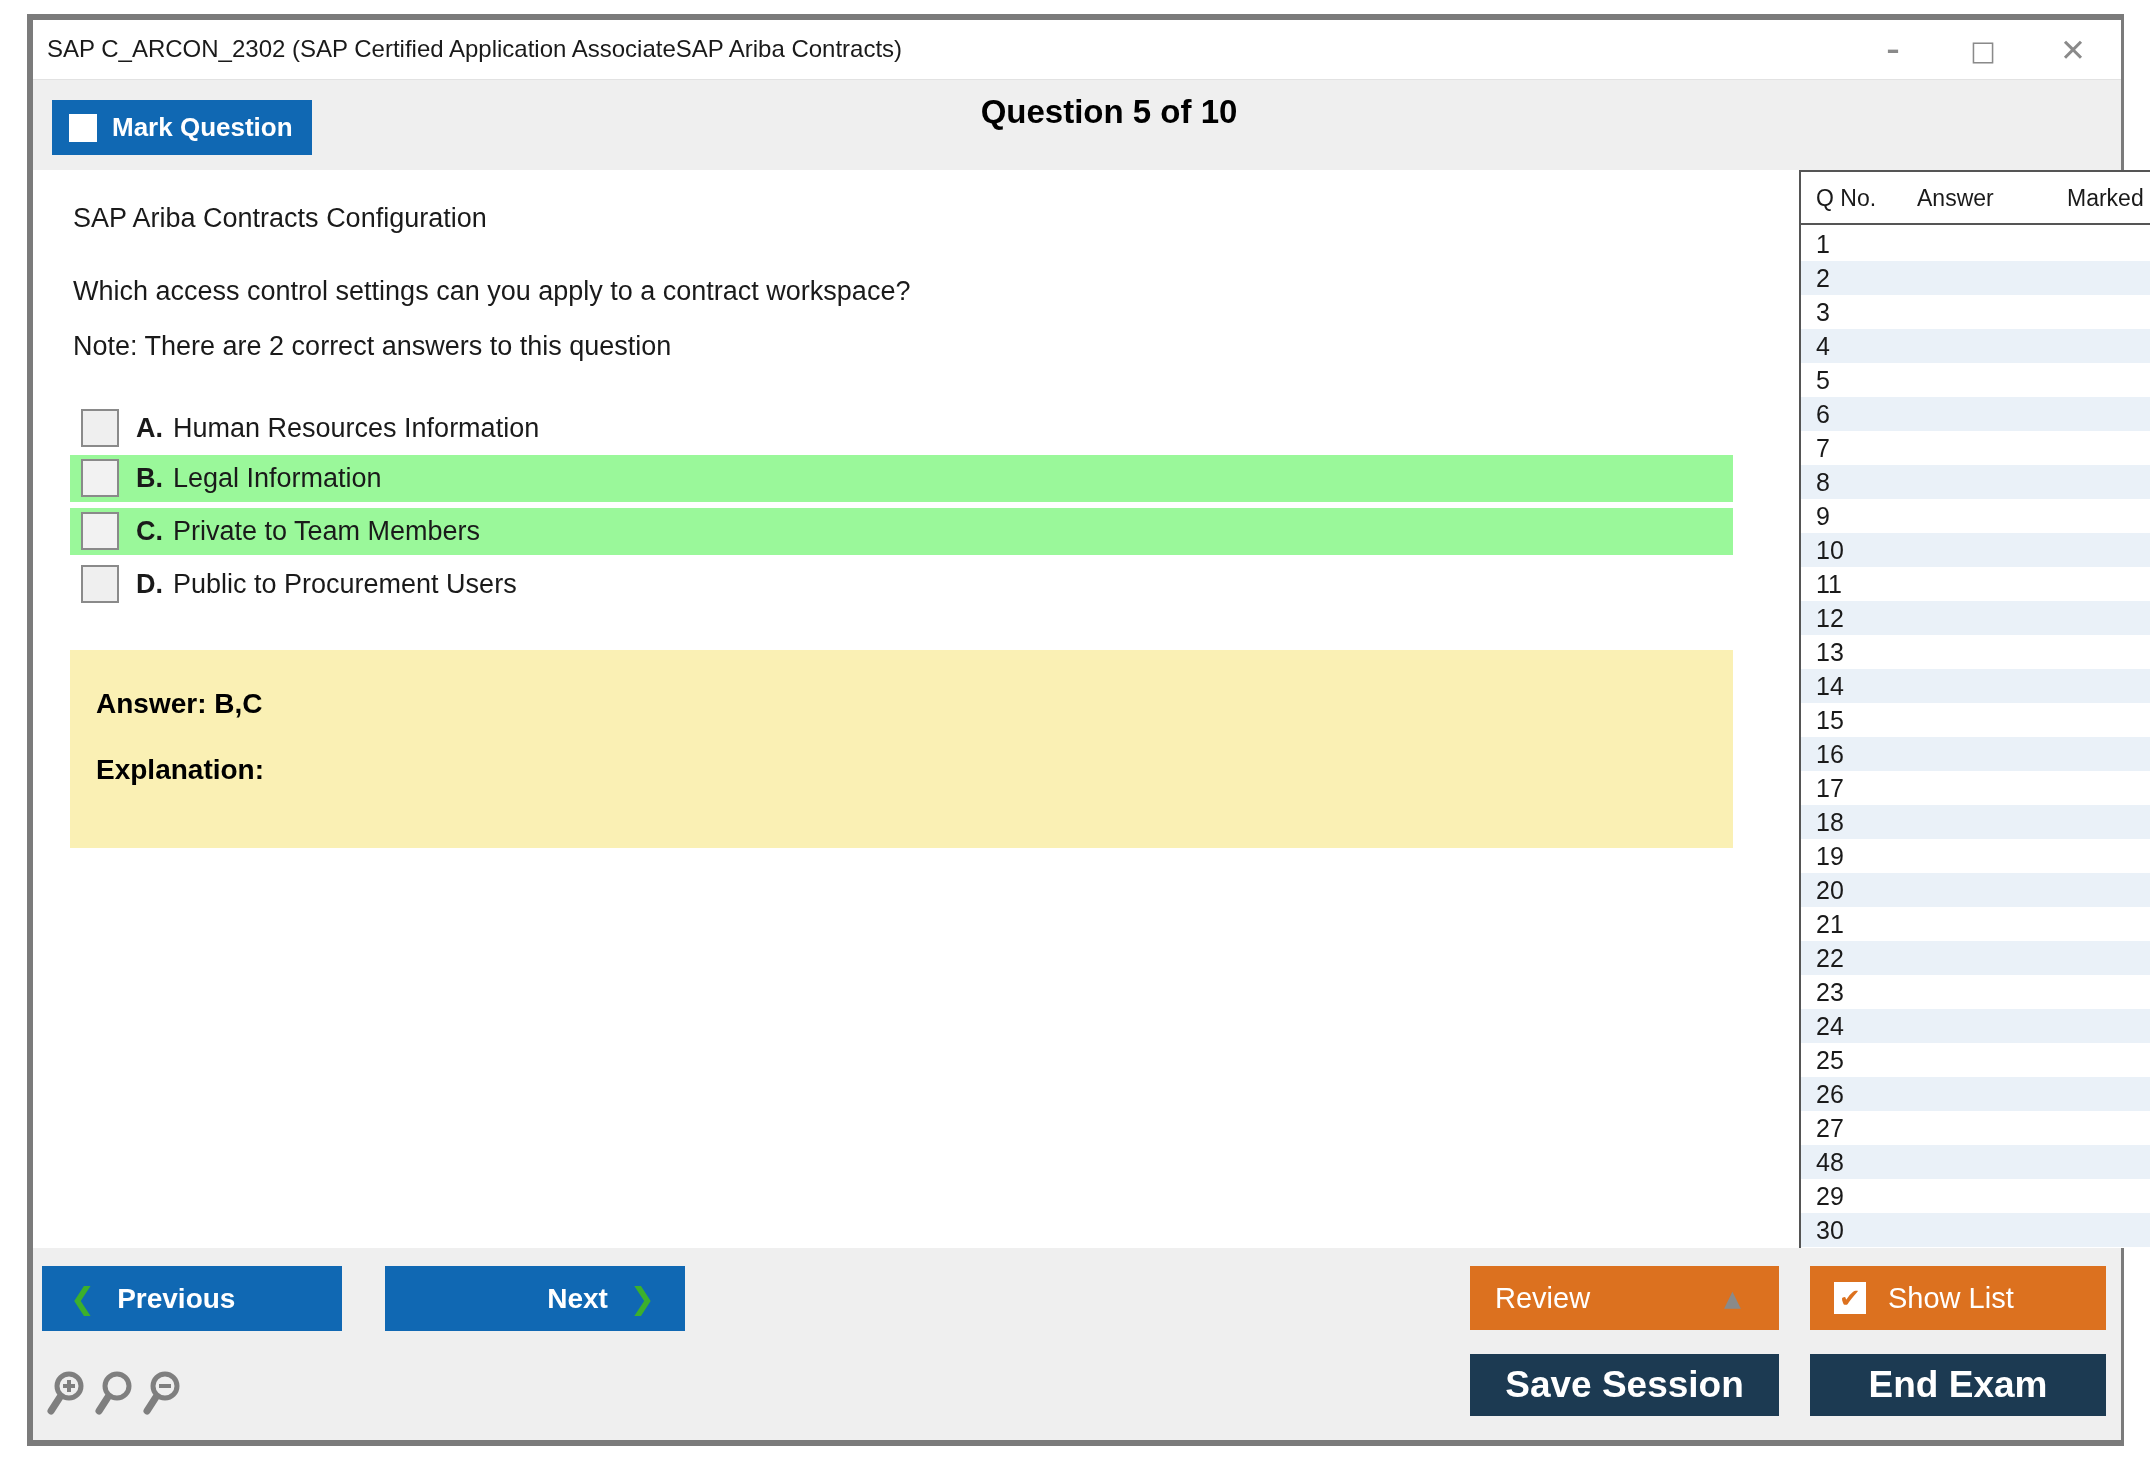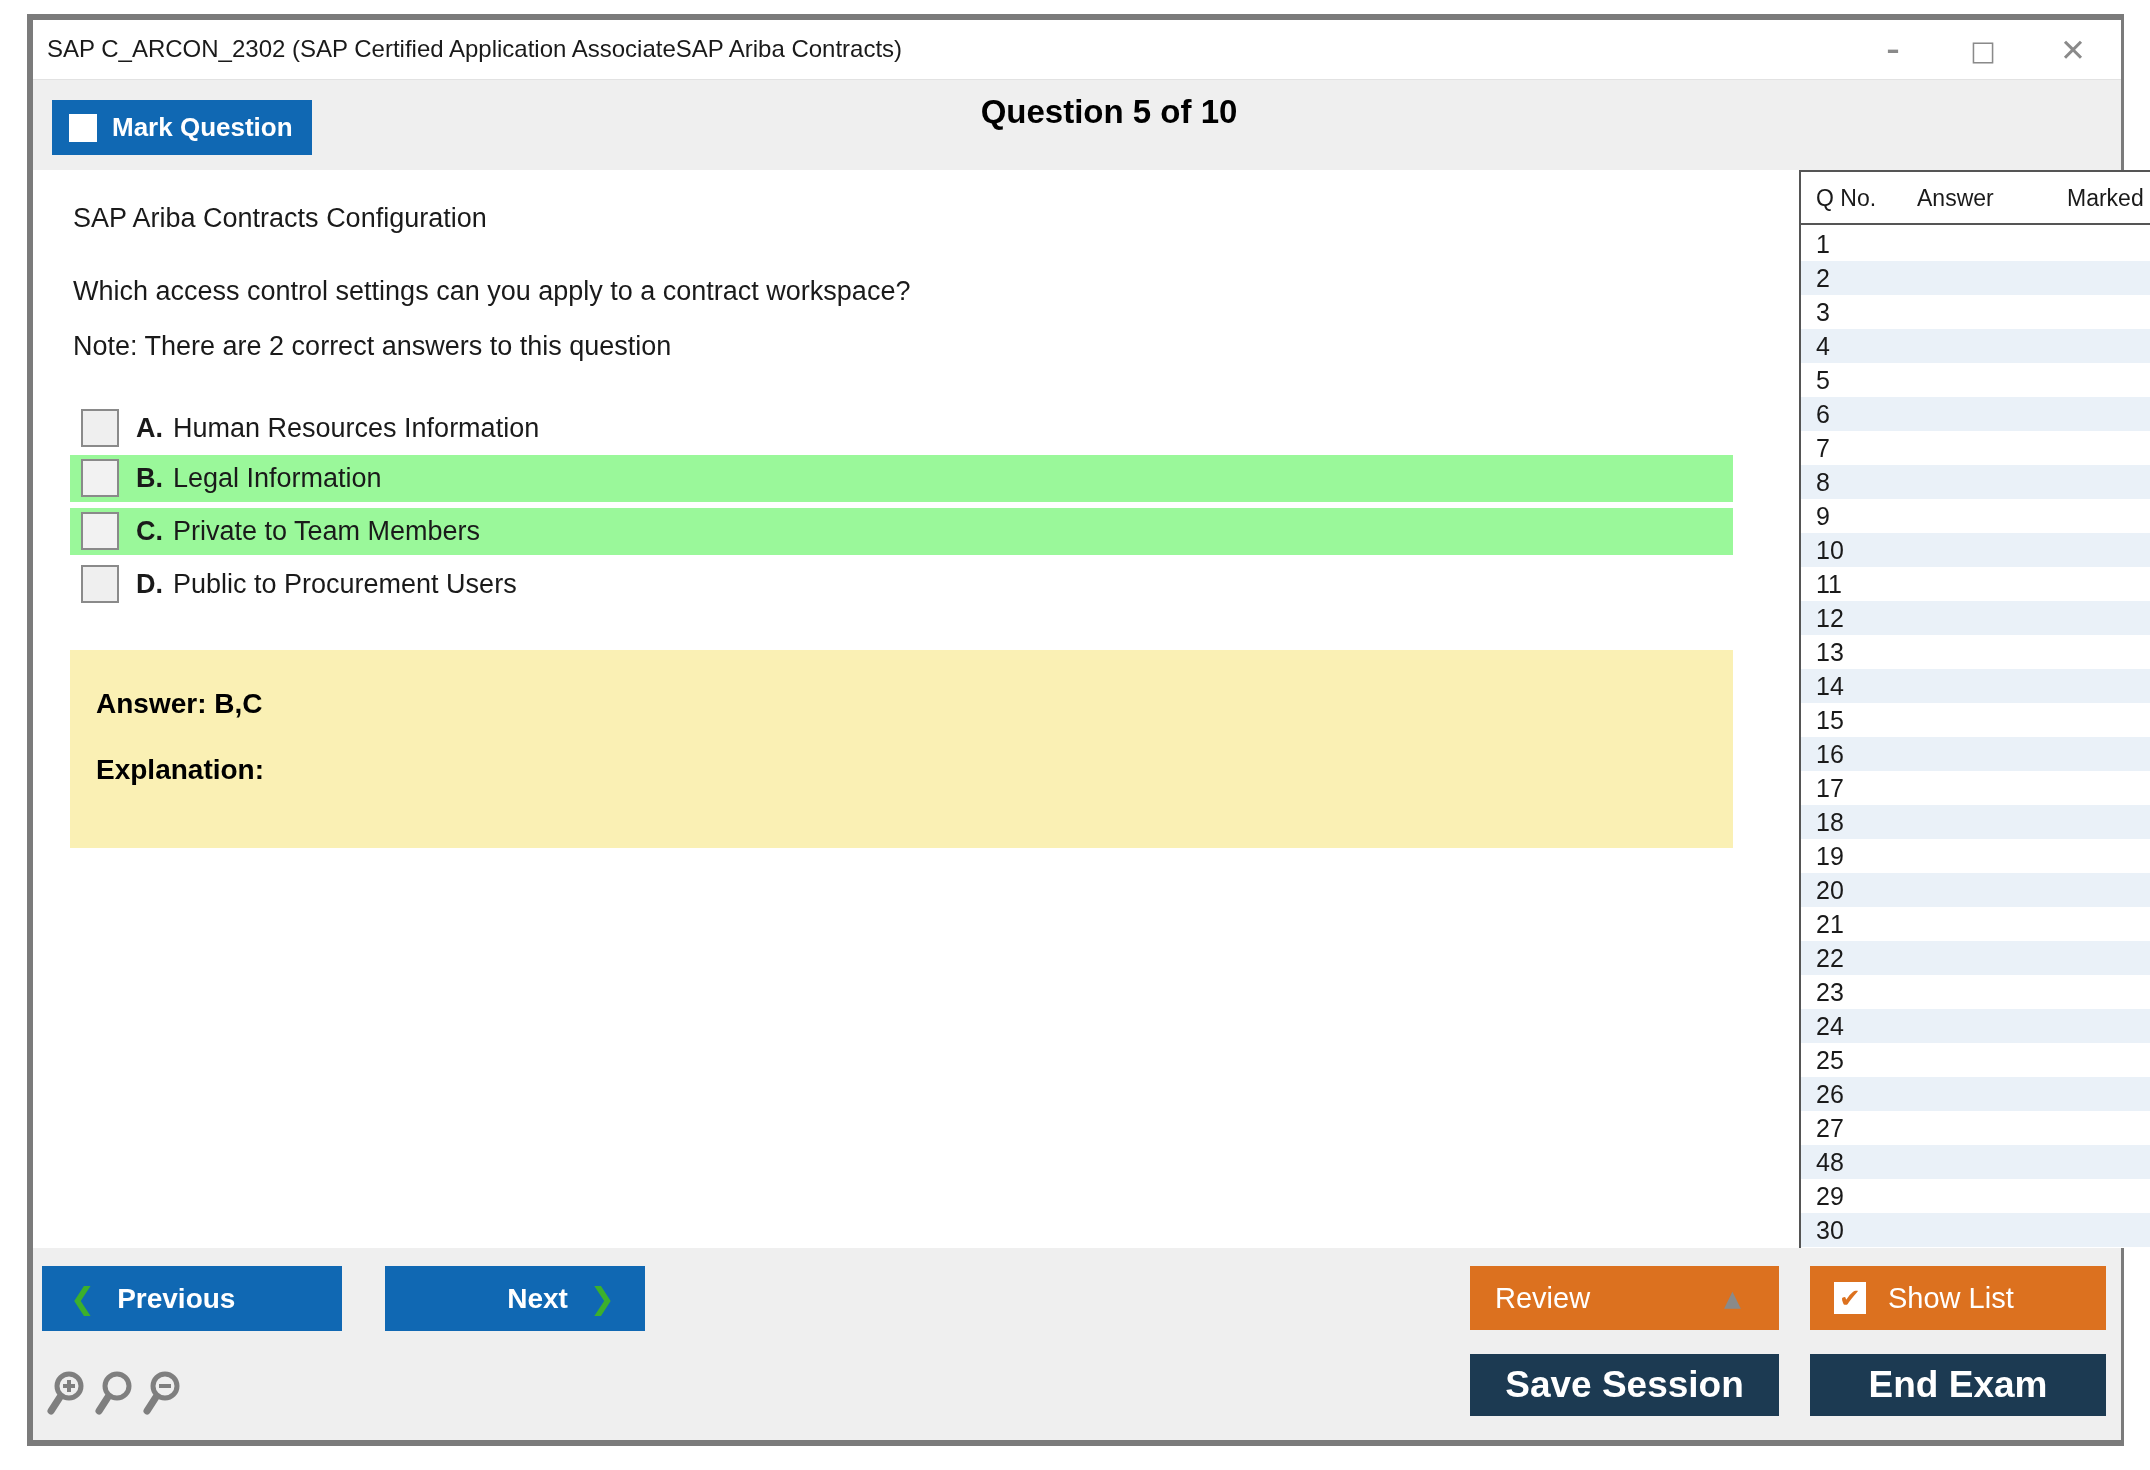--- a/index.html
+++ b/index.html
@@ -70,21 +70,21 @@
   .arrow-up{top:2px;} .arrow-down{bottom:2px;}
   .scroll-thumb{position:absolute;left:2px;top:40px;width:23px;height:62px;background:#C8C8C8;cursor:grab;}
 
   
   .footer{position:absolute;left:33px;top:1248px;width:2088px;height:192px;background:var(--band);}
   .btn{position:absolute;display:flex;align-items:center;cursor:pointer;}
   .btn-nav{background:var(--blue);color:#fff;font-weight:bold;font-size:28px;height:65px;top:18px;}
   .chev{font-family:"DejaVu Sans",sans-serif;color:#3CB02C;font-weight:bold;font-size:30px;}
   .btn-prev{left:9px;width:300px;}
   .btn-prev .chev{margin:0 22px 0 28px;}
-  .btn-next{left:352px;width:260px;justify-content:flex-end;}
+  .btn-next{left:352px;width:300px;justify-content:flex-end;}
   .btn-next .chev{margin:0 30px 0 22px;}
 
   .btn-orange{background:var(--orange);color:#fff;font-size:29px;height:64px;top:18px;}
   .btn-showanswer{left:1097px;width:306px;}
   .btn-review{left:1437px;width:309px;}
   .btn-showlist{left:1777px;width:296px;}
   .ob-box{width:32px;height:32px;background:#fff;margin-left:24px;flex:0 0 auto;
           display:flex;align-items:center;justify-content:center;}
   .ob-check{color:var(--orange);font-weight:bold;font-size:26px;font-family:"DejaVu Sans",sans-serif;line-height:1;}
   .ob-label{margin-left:22px;white-space:nowrap;}

